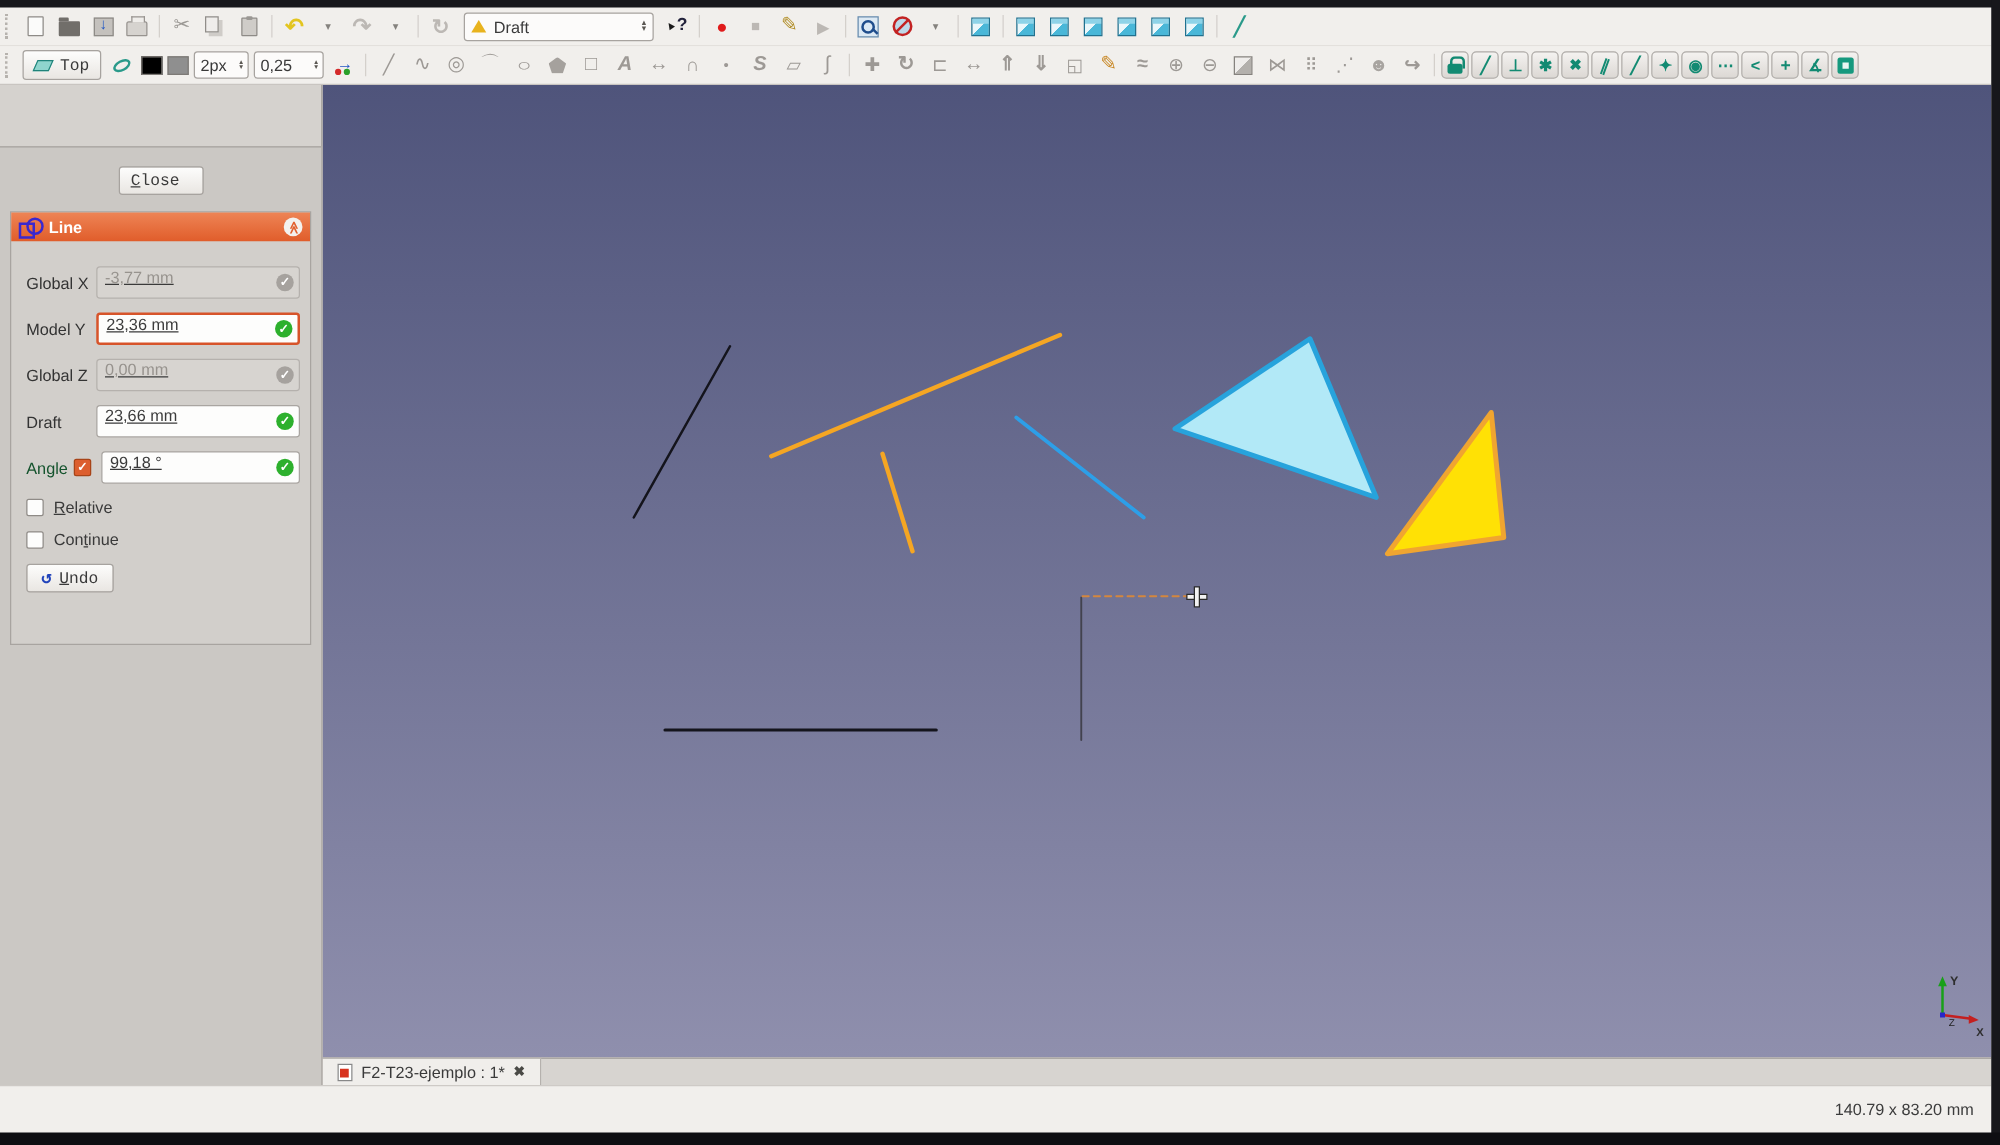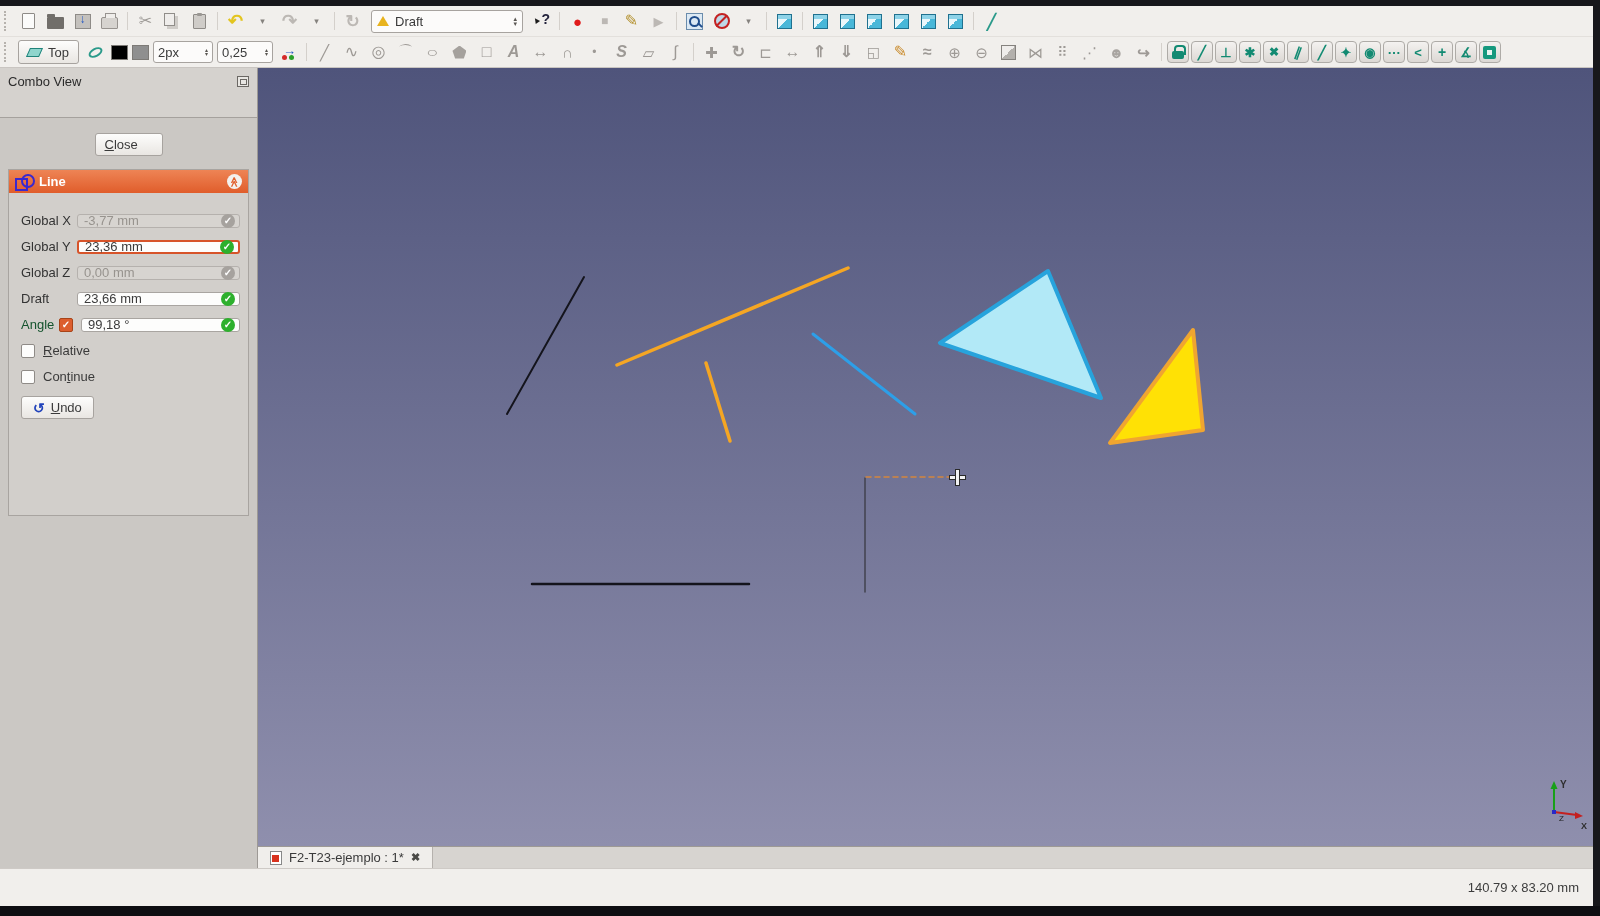--- a/index.html
+++ b/index.html
@@ -21,21 +21,21 @@
 .sep{width:9px;height:22px;flex:0 0 auto;position:relative;}
 .sep::before{content:"";position:absolute;left:4px;top:2px;bottom:2px;width:1px;background:#d4d0cb;}
 .handle{width:7px;height:20px;border-left:2px dotted #b6b2ad;margin:0 4px 0 2px;flex:0 0 auto;}
 .g{line-height:1;display:inline-block;}
 
 .wbcombo{height:23px;width:152px;background:#fcfbfa;border:1px solid #a7a39f;border-radius:3px;display:flex;align-items:center;padding:0 5px;margin:0 5px;flex:0 0 auto;}
 .wbicon{width:0;height:0;border-left:6px solid transparent;border-right:6px solid transparent;border-bottom:10px solid #e8b31e;margin-right:6px;flex:0 0 auto;}
 .wbspin,.spinarrows{margin-left:auto;display:flex;flex-direction:column;align-items:center;font-size:7px;color:#5a5752;line-height:5px;padding-left:3px;flex:0 0 auto;}
 .spinarrows{font-size:6px;line-height:4.5px;}
 
-.raisedbtn{height:24px;border:1px solid #a7a39f;border-radius:3px;background:linear-gradient(#fdfdfc,#e9e6e2);display:flex;align-items:center;justify-content:flex-start;padding:0 9px;flex:0 0 auto;}
+.raisedbtn{height:24px;border:1px solid #a7a39f;border-radius:3px;background:linear-gradient(#fdfdfc,#e9e6e2);display:flex;align-items:center;justify-content:flex-start;padding:0 9px;flex:0 0 auto;font-family:Liberation Mono, monospace;}
 .topbtn{margin:0 3px;}
 .spinbox{height:22px;background:#fcfbfa;border:1px solid #a7a39f;border-radius:3px;display:flex;align-items:center;padding:0 4px;margin:0 2px;flex:0 0 auto;}
 .swatch{width:17px;height:15px;border:1px solid #7d7a76;margin:0 2px;flex:0 0 auto;}
 
 
 .ic-page{width:13px;height:16px;background:#fbfbfa;border:1px solid #8e8b87;border-radius:1px;}
 .ic-folder{width:17px;height:12px;background:#716e6a;border-radius:1px;position:relative;margin-top:3px;}
 .ic-folder::before{content:"";position:absolute;left:0;top:-3px;width:8px;height:3px;background:#716e6a;border-radius:1px 1px 0 0;}
 .ic-save{width:16px;height:15px;background:#c4c1bd;border:1px solid #8e8b87;position:relative;}
 .ic-save::after{content:"↓";position:absolute;left:4px;top:-2px;color:#2257c4;font-weight:bold;font-size:12px;}
@@ -81,21 +81,21 @@
 #taskhdr{height:23px;background:linear-gradient(#ee8455,#e05d2b);display:flex;align-items:center;padding:0 6px;color:#fff;font-weight:bold;}
 .hdr-squares{position:relative;width:17px;height:15px;margin-right:7px;flex:0 0 auto;}
 .hdr-squares::before{content:"";position:absolute;left:0;top:4px;width:9px;height:9px;border:2px solid #3a28cf;}
 .hdr-squares::after{content:"";position:absolute;left:6px;top:0;width:10px;height:10px;border:2px solid #3a28cf;border-radius:50%;}
 #collapse-btn{margin-left:auto;width:15px;height:15px;border-radius:50%;background:#f3f1ee;display:flex;align-items:center;justify-content:center;}
 #collapse-btn .g{color:#e2612f;font-size:10px;font-weight:bold;transform:rotate(90deg);}
 #taskbody{padding:20px 8px 0 12px;}
 .frow{display:flex;align-items:center;margin-bottom:11px;}
 .flabel{width:56px;flex:0 0 auto;color:#333;}
 .flabel-sm{width:38px;flex:0 0 auto;color:#14532d;}
-.finput{position:relative;flex:1;height:14px;background:#fdfdfc;border:1px solid #a9a5a1;border-radius:3px;display:flex;align-items:center;}
+.finput{position:relative;flex:1;height:26px;background:#fdfdfc;border:1px solid #a9a5a1;border-radius:3px;display:flex;align-items:flex-start;text-decoration:underline;}
 .finput input{border:none;outline:none;background:transparent;font:inherit;color:#3b3b3b;width:100%;padding:0 22px 0 6px;}
 .finput.disabled{background:#d7d4d0;border-color:#b5b1ad;}
 .finput.disabled input{color:#97938e;}
 .finput.focused{border:2px solid #d7542a;}
 .chkmark{position:absolute;right:4px;top:50%;transform:translateY(-50%);width:14px;height:14px;border-radius:50%;background:#2db02d;color:#fff;font-size:10px;font-weight:bold;display:flex;align-items:center;justify-content:center;}
 .chkmark.gray{background:#a6a29e;}
 .cbox{width:14px;height:14px;border:1px solid #8f8b87;border-radius:2px;background:#fdfdfc;margin-right:8px;flex:0 0 auto;}
 .cbox.checked{background:#dc5e2e;border-color:#a84418;color:#fff;font-size:10px;font-weight:bold;display:flex;align-items:center;justify-content:center;}
 .cbox.checked::before{content:"✓";}
 .ul{text-decoration:underline;}
@@ -230,21 +230,21 @@
     <div class="handle"></div>
     <div class="raisedbtn topbtn">
       <span class="ic-plane"></span>
       <span>Top</span>
     </div>
     <div class="tbtn">
       <span class="g ic-constr"></span>
     </div>
     <div class="swatch" style="background: rgb(0, 0, 0);"></div>
     <div class="swatch" style="background: rgb(143, 143, 143);"></div>
-    <div class="spinbox" style="width: 60px;">
+    <div class="spinbox" style="width: 44px;">
       <span>2px</span>
       <span class="spinarrows">
         <span>▴</span>
         <span>▾</span>
       </span>
     </div>
     <div class="spinbox" style="width: 56px;">
       <span>0,25</span>
       <span class="spinarrows">
         <span>▴</span>
@@ -388,24 +388,20 @@
     </div>
     <div class="snap">
       <span class="g" style="font-size: 13px;">∡</span>
     </div>
     <div class="snap">
       <span class="g ic-wpsquare"></span>
     </div>
   </div>
 
 <div id="panel">
-  <div id="panel-title">
-    <span>Combo View</span>
-    <span id="dock-icon"></span>
-  </div>
   <div id="taskarea">
     <div class="raisedbtn" id="close-btn">
       <span><span class="ul">C</span><span>lose</span></span>
     </div>
     <div id="taskbox">
       <div id="taskhdr">
         <span class="hdr-squares"></span>
         <span>Line</span>
         <span id="collapse-btn">
             <span class="g">≪</span>
@@ -413,21 +409,21 @@
       </div>
       <div id="taskbody">
         <div class="frow">
           <span class="flabel">Global X</span>
           <span class="finput disabled">
             <input readonly="" value="-3,77 mm" style="">
             <span class="chkmark gray">✓</span>
           </span>
         </div>
         <div class="frow">
-          <span class="flabel">Global Y</span>
+          <span class="flabel">Model Y</span>
           <span class="finput focused">
             <input readonly="" value="23,36 mm" style="">
             <span class="chkmark">✓</span>
           </span>
         </div>
         <div class="frow">
           <span class="flabel">Global Z</span>
           <span class="finput disabled">
             <input readonly="" value="0,00 mm" style="">
             <span class="chkmark gray">✓</span>

